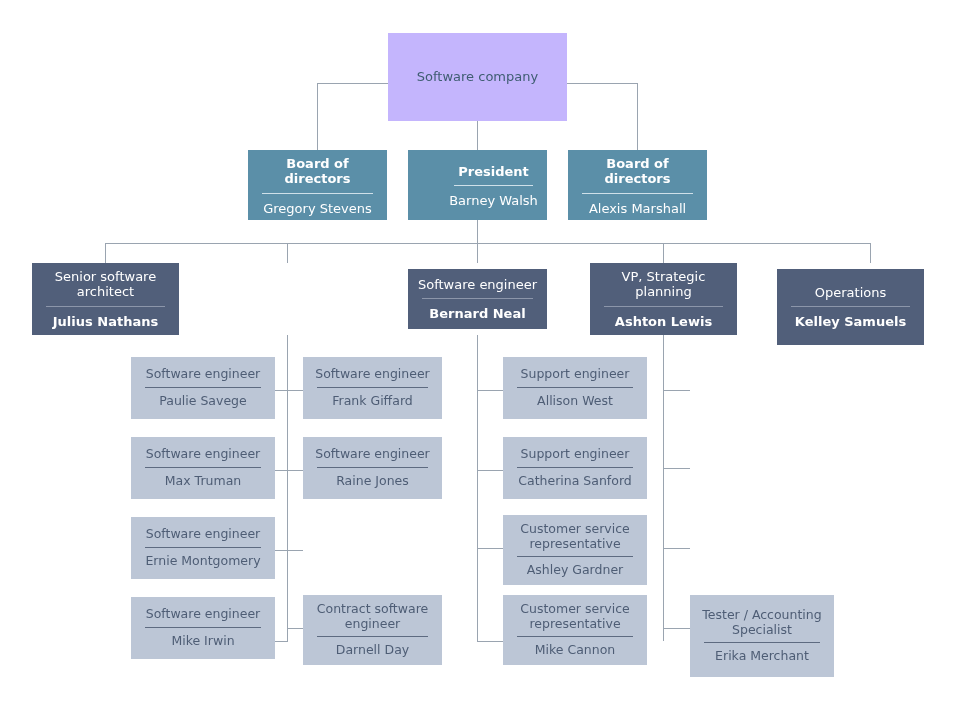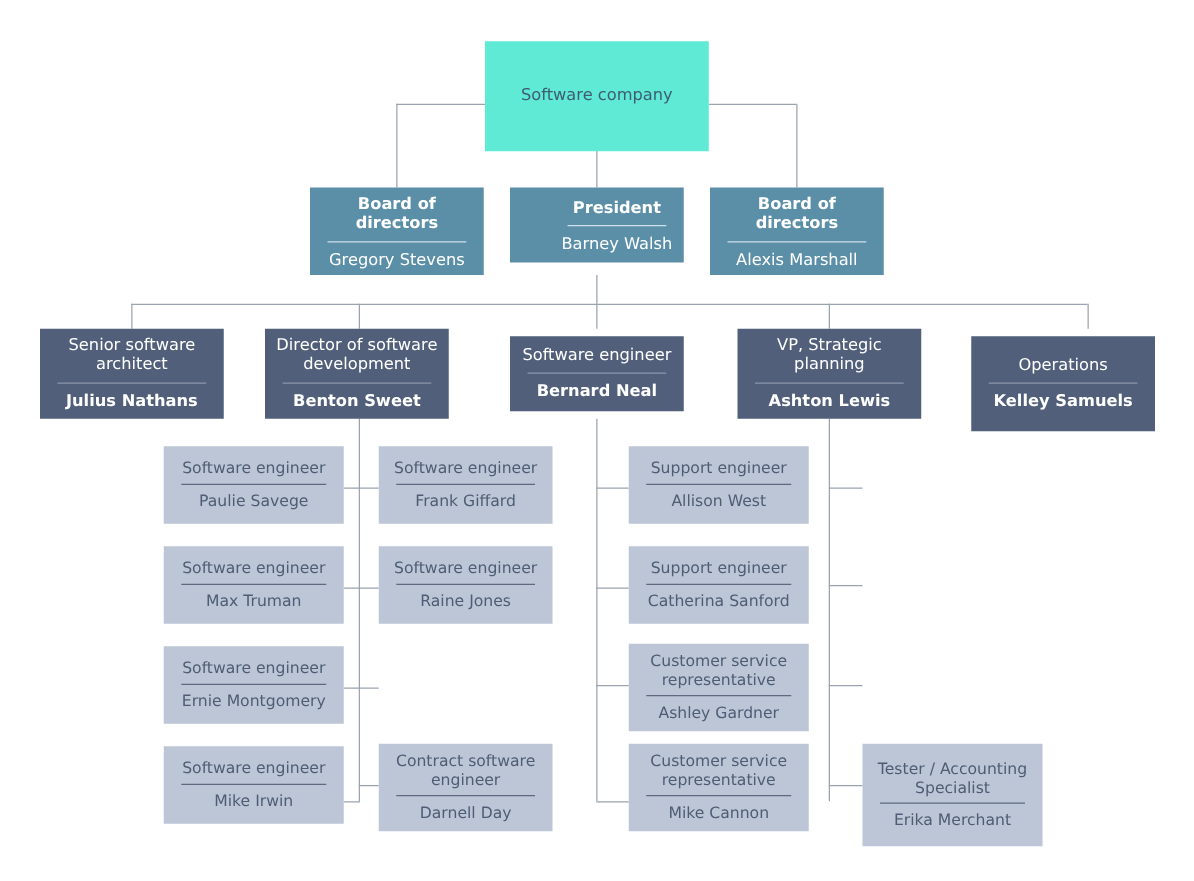--- a/index.html
+++ b/index.html
@@ -48,21 +48,21 @@
     margin: 4px 14px 4px 14px;
   }
   .node .person {
     display: block;
     line-height: 1.17;
     padding: 0 6px;
   }
 
   
   .node.t1 {
-    background: #5eead4;
+    background: #c4b5fd;
     color: #3f5d72;
     font-size: 13px;
     justify-content: center;
   }
   .node.t1 .title { font-weight: normal; }
 
   
   .node.t2 {
     background: #5b8fa8;
     color: #ffffff;
@@ -143,43 +143,38 @@
   <div class="node t1" style="left:388px; top:33px; width:179px; height:88px;">
     <span class="title">Software company</span>
   </div>
 
   <div class="node t2" style="left:248px; top:150px; width:139px; height:70px;">
     <span class="title">Board of directors</span>
     <span class="rule"></span>
     <span class="person">Gregory Stevens</span>
   </div>
 
-  <div class="node t2" style="left:408px; top:150px; width:139px; height:60px;padding-left:32px;">
+  <div class="node t2" style="left:408px; top:150px; width:139px; height:70px;padding-left:32px;">
     <span class="title">President</span>
     <span class="rule"></span>
     <span class="person">Barney Walsh</span>
   </div>
 
   <div class="node t2" style="left:568px; top:150px; width:139px; height:70px;">
     <span class="title">Board of directors</span>
     <span class="rule"></span>
     <span class="person">Alexis Marshall</span>
   </div>
 
   <div class="node t3" style="left:32px; top:263px; width:147px; height:72px;">
     <span class="title">Senior software architect</span>
     <span class="rule"></span>
     <span class="person">Julius Nathans</span>
   </div>
 
-  <div class="node t3" style="left:212px; top:263px; width:147px; height:72px;">
-    <span class="title">Director of software development</span>
-    <span class="rule"></span>
-    <span class="person">Benton Sweet</span>
-  </div>
 
   <div class="node t3" style="left:408px; top:269px; width:139px; height:60px;">
     <span class="title">Software engineer</span>
     <span class="rule"></span>
     <span class="person">Bernard Neal</span>
   </div>
 
   <div class="node t3" style="left:590px; top:263px; width:147px; height:72px;">
     <span class="title">VP, Strategic planning</span>
     <span class="rule"></span>

